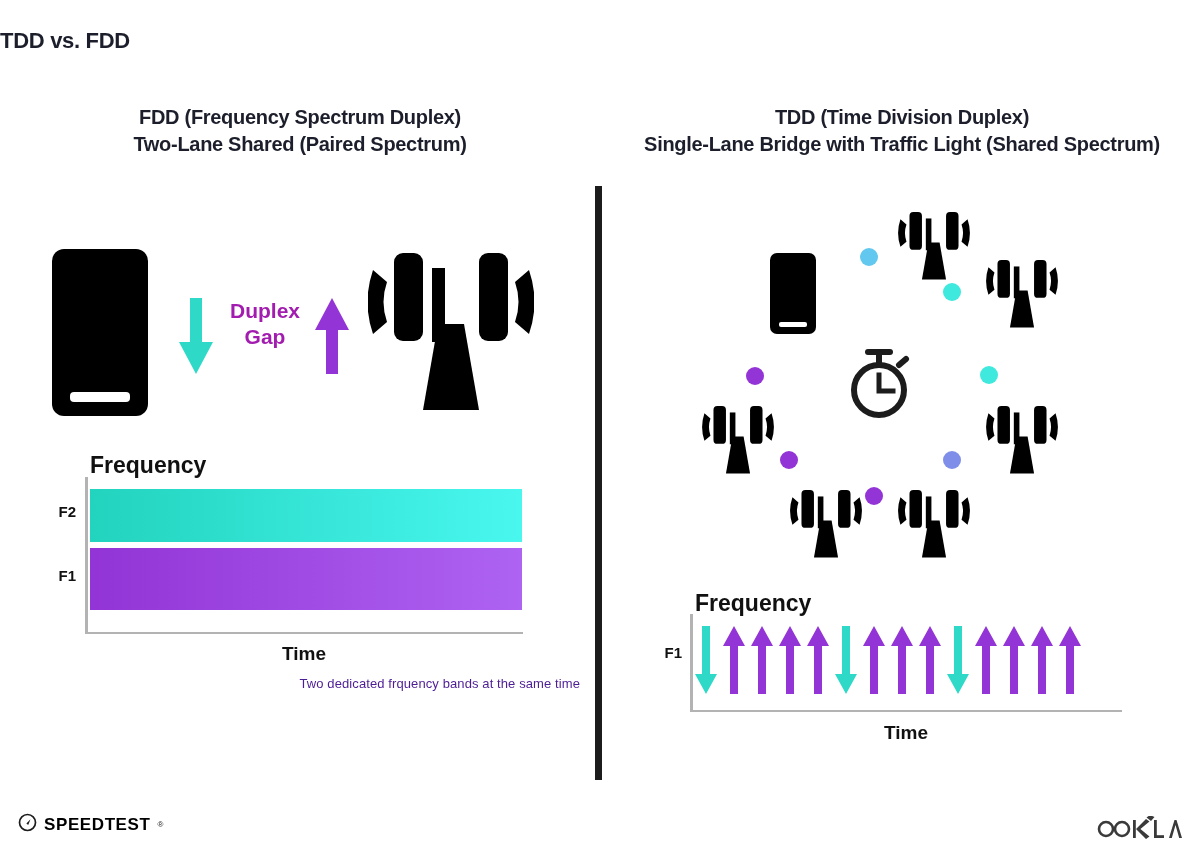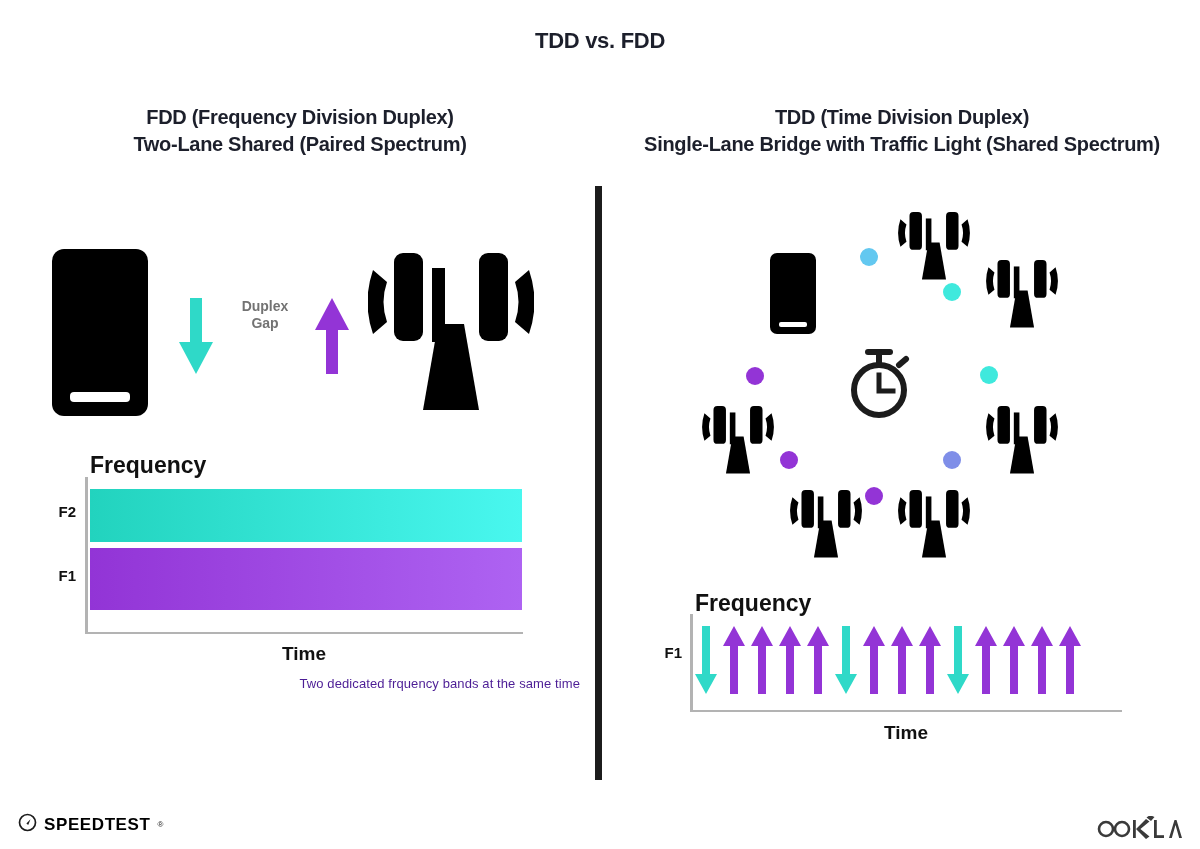--- a/index.html
+++ b/index.html
@@ -18,21 +18,20 @@
     background: #ffffff;
     overflow: hidden;
   }
 
   
   .main-title {
     position: absolute;
     left: 0;
     top: 28px;
     width: 1200px;
-    text-align: center;
     font-size: 22px;
     font-weight: bold;
     color: #1c1f2b;
     letter-spacing: -0.3px;
   }
   .panel-heading {
     position: absolute;
     text-align: center;
     font-size: 20px;
     font-weight: bold;
@@ -93,23 +92,23 @@
     top: 292px;
     width: 185px;
     height: 88px;
   }
   #duplex-gap .gap-label {
     position: absolute;
     left: 54px;
     top: 6px;
     width: 82px;
     text-align: center;
-    font-size: 14px;
-    font-weight: bold;
-    color: #737373;
+    font-size: 21px;
+    font-weight: bold;
+    color: #a21caf;
     line-height: 1.22;
   }
   .bigarrow { position: absolute; }
   .bigarrow svg { display: block; width: 100%; height: 100%; }
   #arrow-down-big { left: 8px; top: 6px; width: 36px; height: 76px; }
   #arrow-up-big   { left: 144px; top: 6px; width: 36px; height: 76px; }
 
   
   #fdd-chart {
     position: absolute;
@@ -221,21 +220,21 @@
   }
 </style>
 </head>
 <body>
 
 <div id="canvas">
 
   <div class="main-title">TDD vs. FDD</div>
 
   <div class="panel-heading" id="fdd-heading">
-    <span>FDD (Frequency Division Duplex)</span>
+    <span>FDD (Frequency Spectrum Duplex)</span>
     <span class="line2">Two-Lane Shared (Paired Spectrum)</span>
   </div>
 
   <div class="panel-heading" id="tdd-heading">
     <span>TDD (Time Division Duplex)</span>
     <span class="line2">Single-Lane Bridge with Traffic Light (Shared Spectrum)</span>
   </div>
 
   <div id="divider"></div>
 

